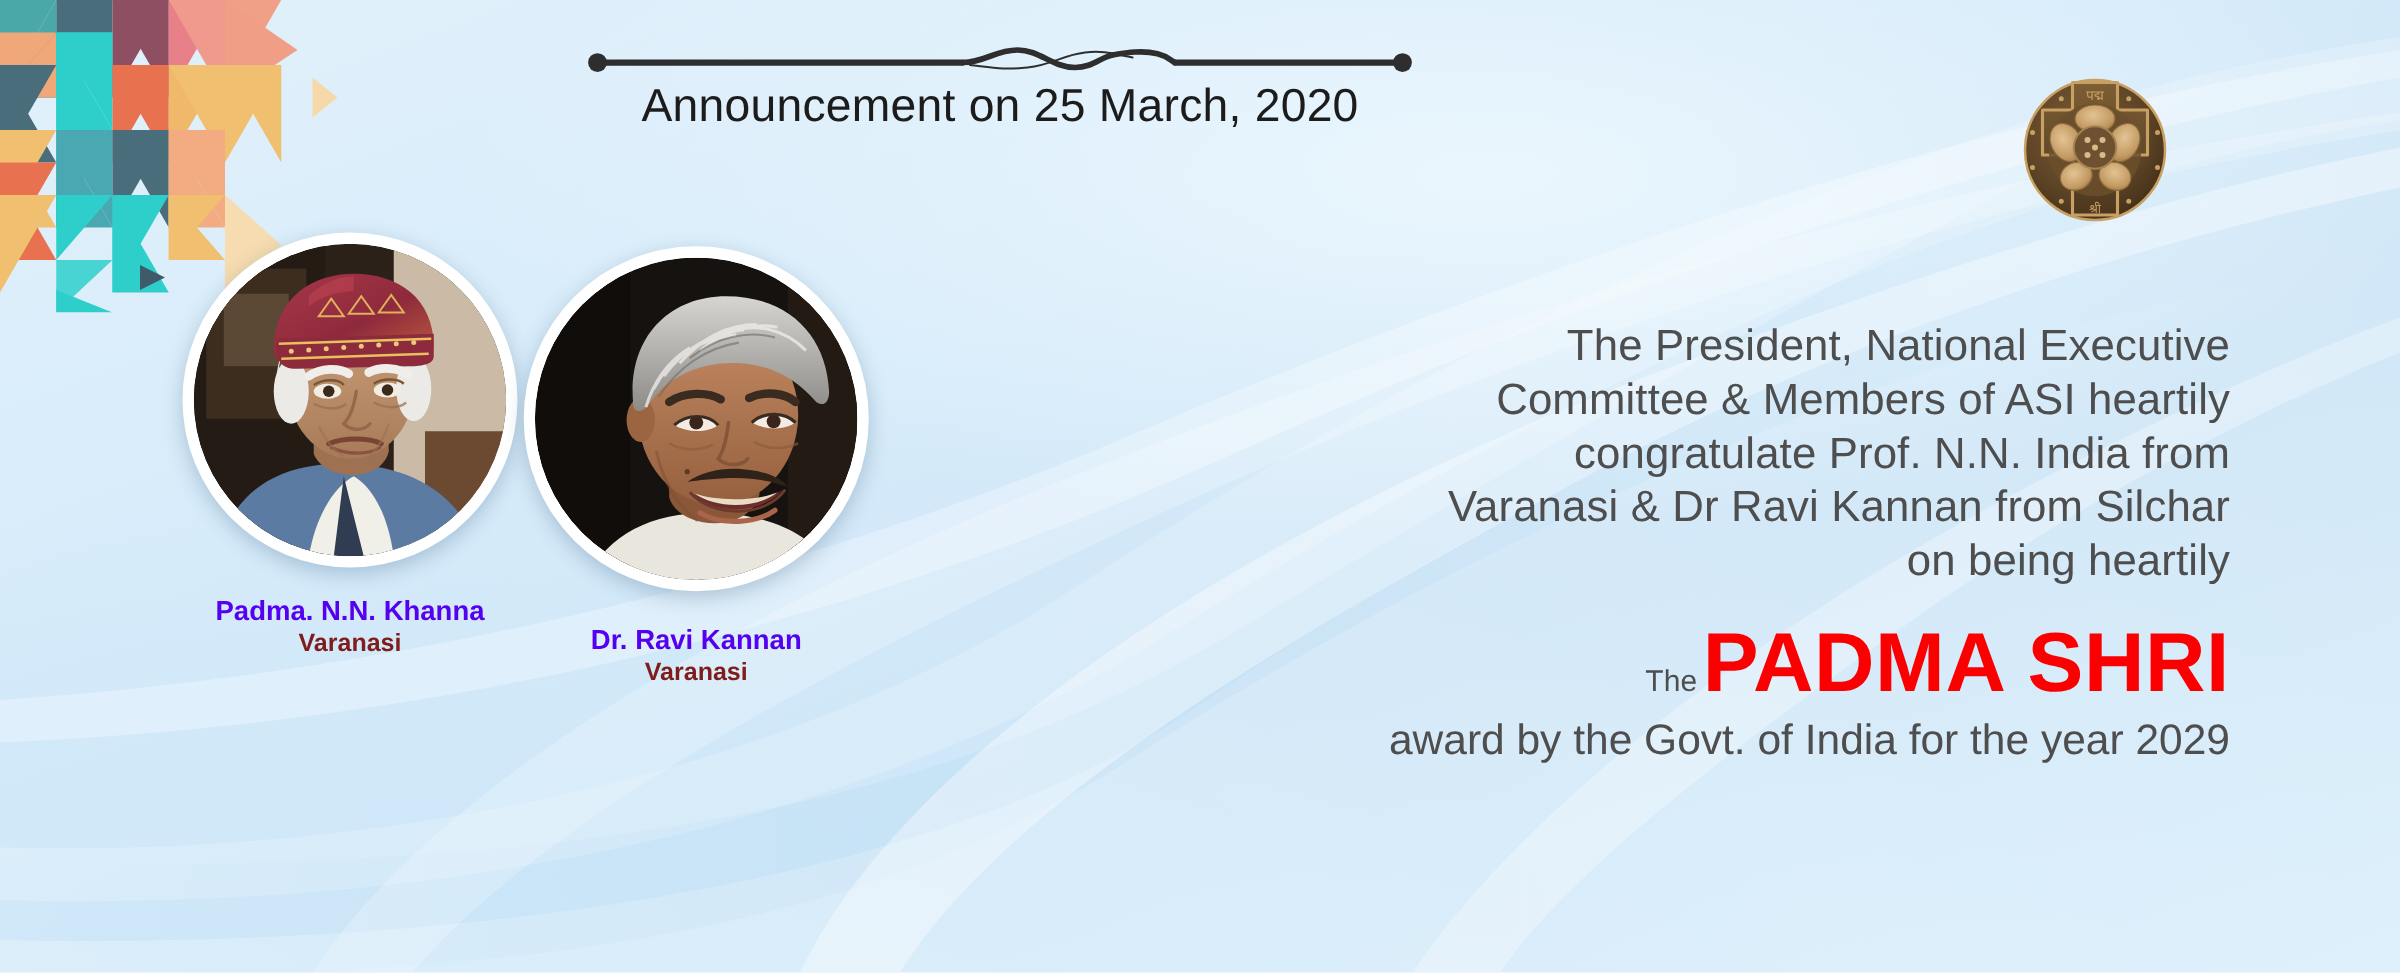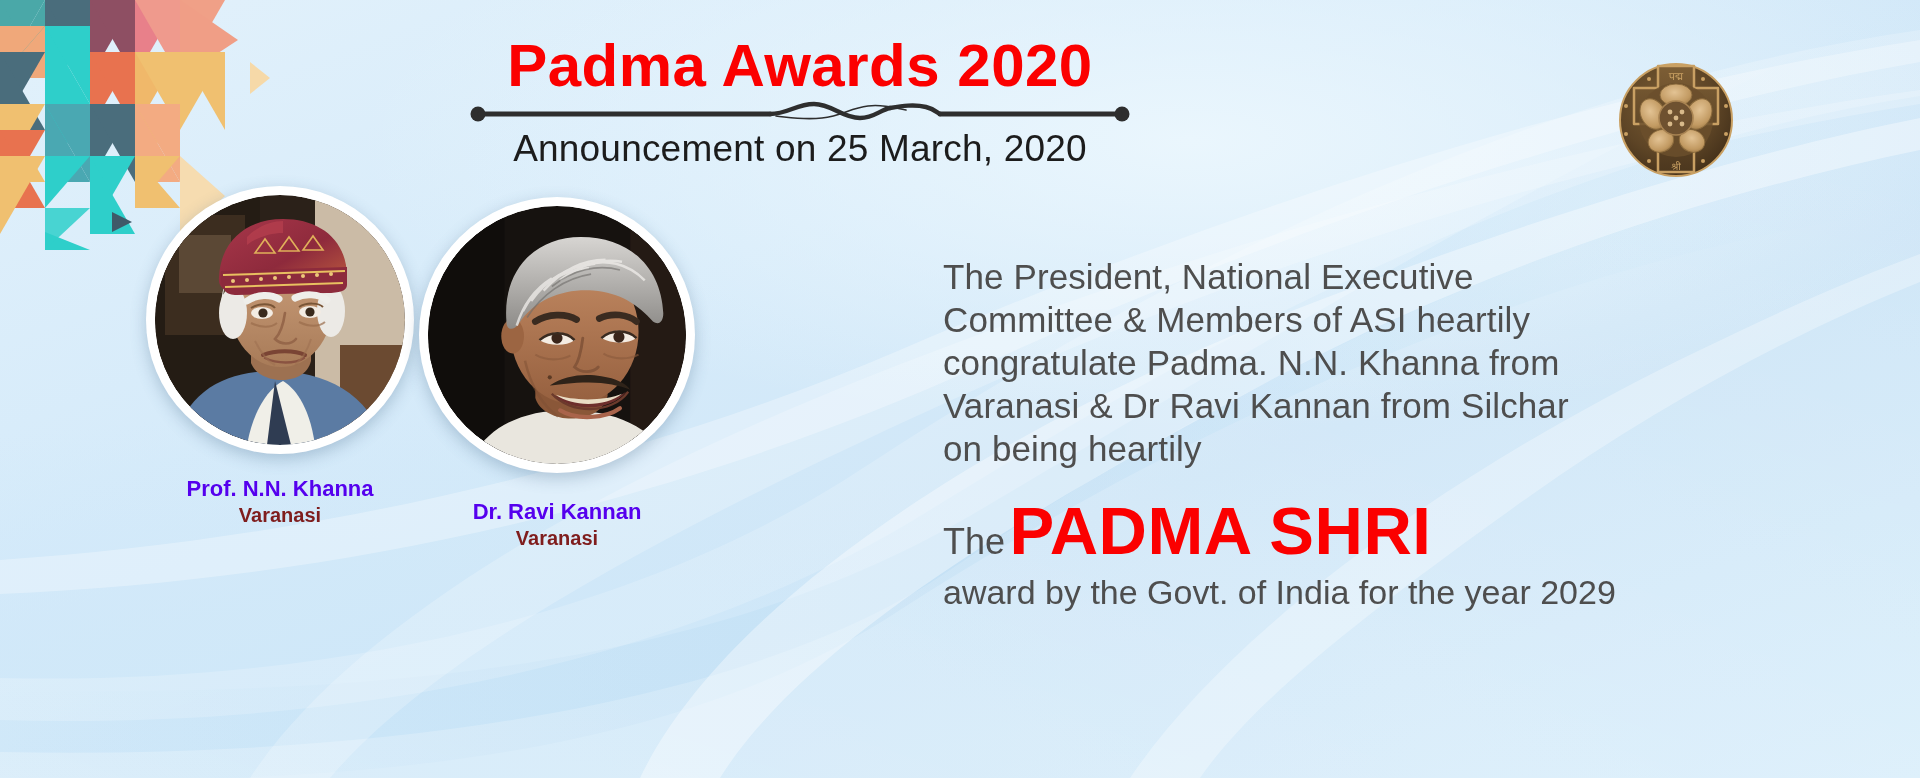--- a/index.html
+++ b/index.html
@@ -120,40 +120,40 @@
     margin: 3px 0 0 0;
     font-size: 20px;
     font-weight: 700;
     color: #7f1d1d;
     line-height: 1.15;
   }
 
   
   .message {
     position: absolute;
-    left: 943px;
+    left: 904px;
     top: 255px;
     width: 880px;
-    text-align: left;
+    text-align: right;
   }
   .msg-line {
     display: block;
     font-size: 35px;
     font-weight: 400;
     color: #4e4e4e;
     line-height: 1.23;
     letter-spacing: 0.1px;
     white-space: nowrap;
   }
   .award-line {
     margin-top: 27px;
     line-height: 1.0;
   }
   .award-pre {
-    font-size: 36px;
+    font-size: 24px;
     font-weight: 400;
     color: #4e4e4e;
     vertical-align: baseline;
   }
   .award-name {
     font-size: 67px;
     font-weight: 700;
     color: #fb0000;
     letter-spacing: 0.5px;
     vertical-align: baseline;
@@ -303,21 +303,20 @@
       <circle cx="20" cy="58" r="2"></circle>
       <circle cx="120" cy="58" r="2"></circle>
       <circle cx="20" cy="86" r="2"></circle>
       <circle cx="120" cy="86" r="2"></circle>
     </g>
     <text x="70" y="32" text-anchor="middle" font-size="11" fill="#c9a063" font-family="'Liberation Sans', sans-serif">पद्म</text>
     <text x="70" y="122" text-anchor="middle" font-size="10" fill="#c9a063" font-family="'Liberation Sans', sans-serif">श्री</text>
   </svg>
 
   <div class="header">
-    <h1 class="main-title">Padma Awards 2020</h1>
 
     <svg class="divider" width="660" height="26" viewBox="0 0 660 26">
       <circle cx="8" cy="14" r="7.5" fill="#2e2e2e"></circle>
       <circle cx="652" cy="14" r="7.5" fill="#2e2e2e"></circle>
       <path d="M10,14 L300,14" stroke="#2e2e2e" stroke-width="5" stroke-linecap="round" fill="none"></path>
       <path d="M650,14 L470,14" stroke="#2e2e2e" stroke-width="5" stroke-linecap="round" fill="none"></path>
       <path d="M300,14 C318,14 326,4 344,4 C362,4 372,18 390,18 C404,18 410,10 420,8" stroke="#2e2e2e" stroke-width="4.5" fill="none" stroke-linecap="round"></path>
       <path d="M420,8 C432,6 444,4 456,7 C464,9 466,12 470,14" stroke="#2e2e2e" stroke-width="4.5" fill="none" stroke-linecap="round"></path>
       <path d="M306,16 C324,18 334,20 352,18 C372,16 380,8 398,6 C414,4 424,8 436,10" stroke="#2e2e2e" stroke-width="1.6" fill="none" stroke-linecap="round"></path>
     </svg>
@@ -406,21 +405,21 @@
 
             <path d="M108,160 C120,155 140,155 150,160" stroke="#7a4434" stroke-width="4" fill="none" stroke-linecap="round"></path>
             <path d="M110,163 C122,169 140,169 149,163" stroke="#8a5341" stroke-width="2.5" fill="none" stroke-linecap="round"></path>
 
             <path d="M100,146 C106,158 112,166 120,170" stroke="#9c6f50" stroke-width="2" fill="none" opacity="0.55"></path>
             <path d="M156,144 C152,157 146,165 140,170" stroke="#9c6f50" stroke-width="2" fill="none" opacity="0.55"></path>
           </g>
         </svg>
       </div>
     </div>
-    <p class="cap-name">Prof. N.N. Khanna</p>
+    <p class="cap-name">Padma. N.N. Khanna</p>
     <p class="cap-city">Varanasi</p>
   </div>
 
   <div class="portrait-wrap portrait-b">
     <div class="photo-ring">
       <div class="photo-inner">
         <svg class="photo-svg" viewBox="0 0 250 250">
           <defs>
             <clipPath id="clipB">
                 <circle cx="125" cy="125" r="125"></circle>
@@ -491,21 +490,21 @@
         </svg>
       </div>
     </div>
     <p class="cap-name">Dr. Ravi Kannan</p>
     <p class="cap-city">Varanasi</p>
   </div>
 
   <div class="message">
     <span class="msg-line">The President, National Executive</span>
     <span class="msg-line">Committee &amp; Members of ASI heartily</span>
-    <span class="msg-line">congratulate Padma. N.N. Khanna from</span>
+    <span class="msg-line">congratulate Prof. N.N. India from</span>
     <span class="msg-line">Varanasi &amp; Dr Ravi Kannan from Silchar</span>
     <span class="msg-line">on being heartily</span>
 
     <div class="award-line">
       <span class="award-pre">The</span>
       <span class="award-name">PADMA SHRI</span>
     </div>
     <span class="award-foot">award by the Govt. of India for the year 2029</span>
   </div>
 

